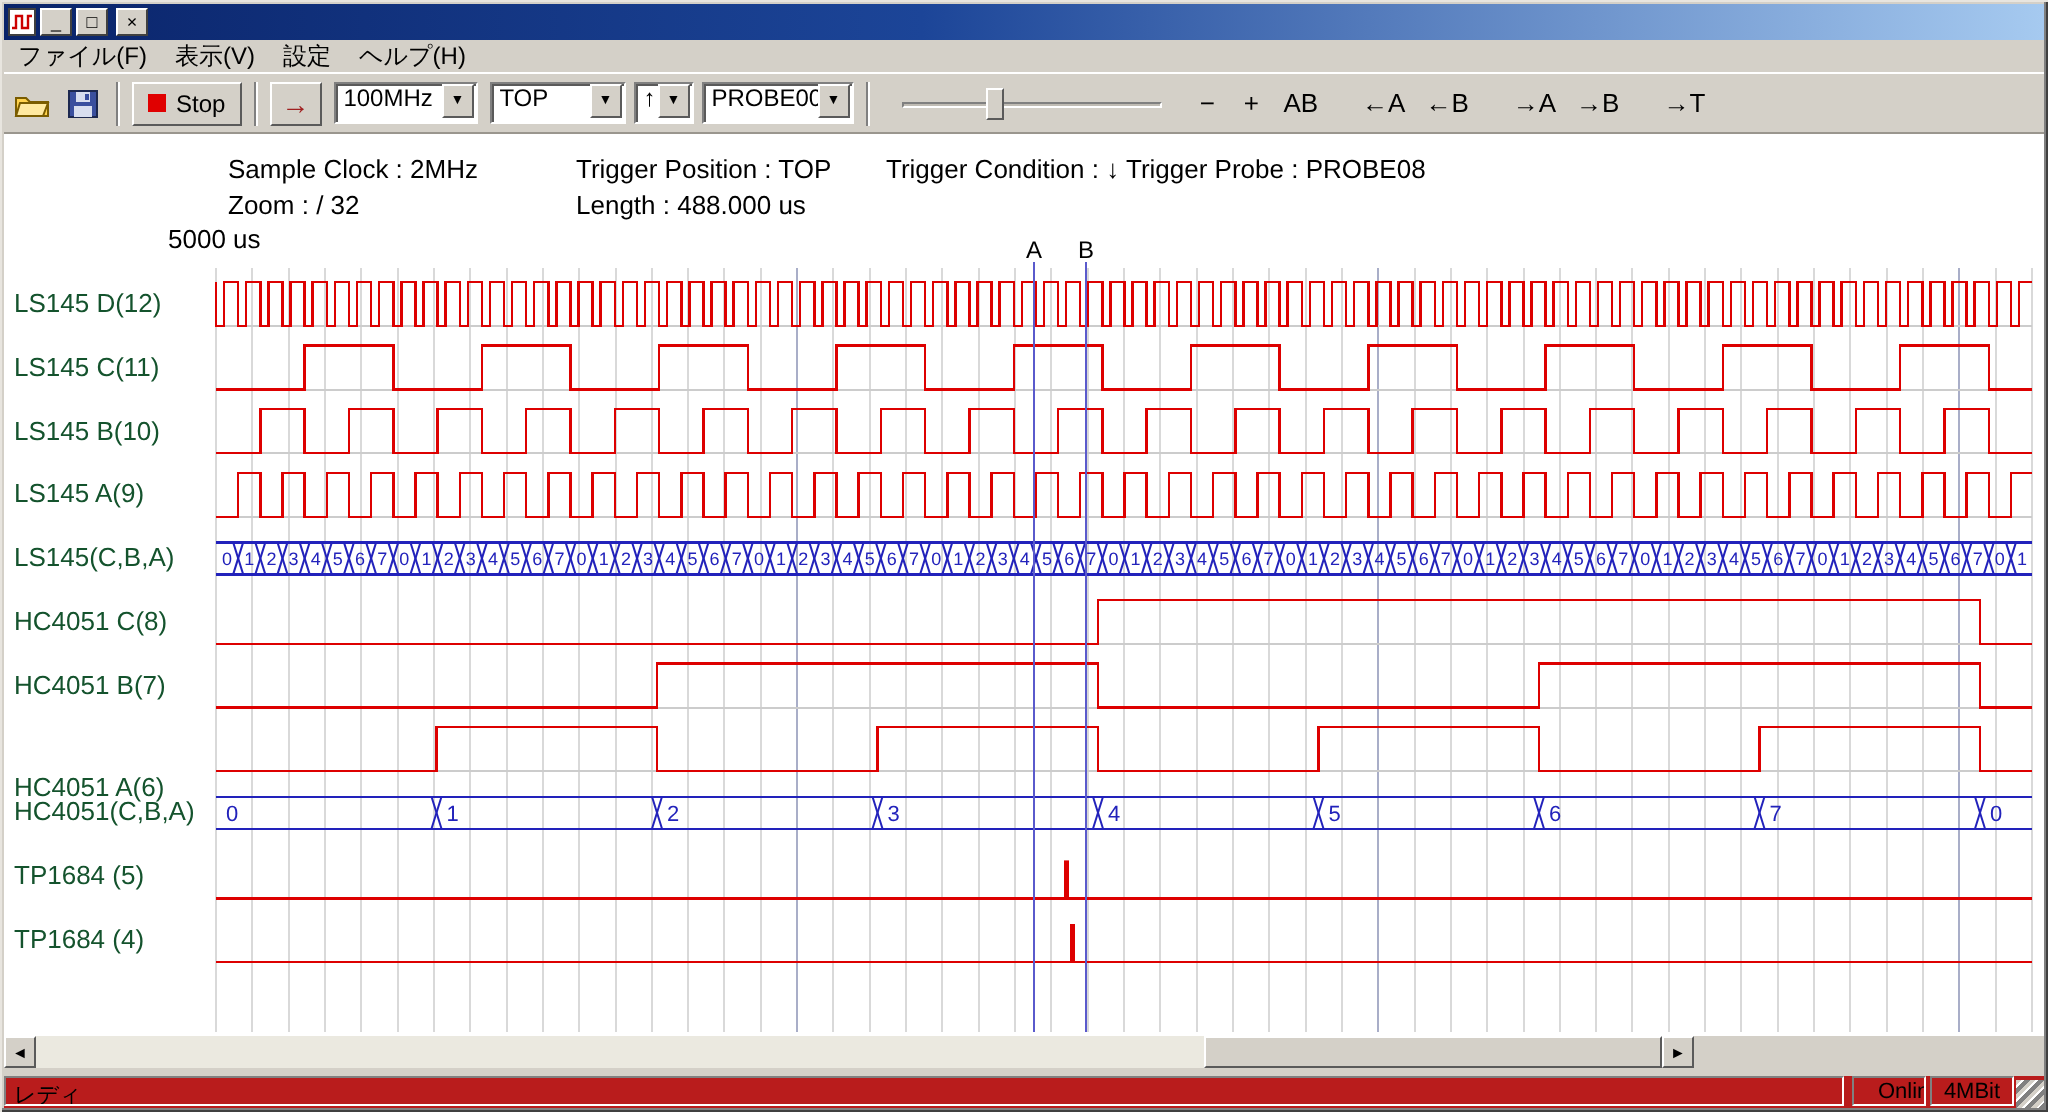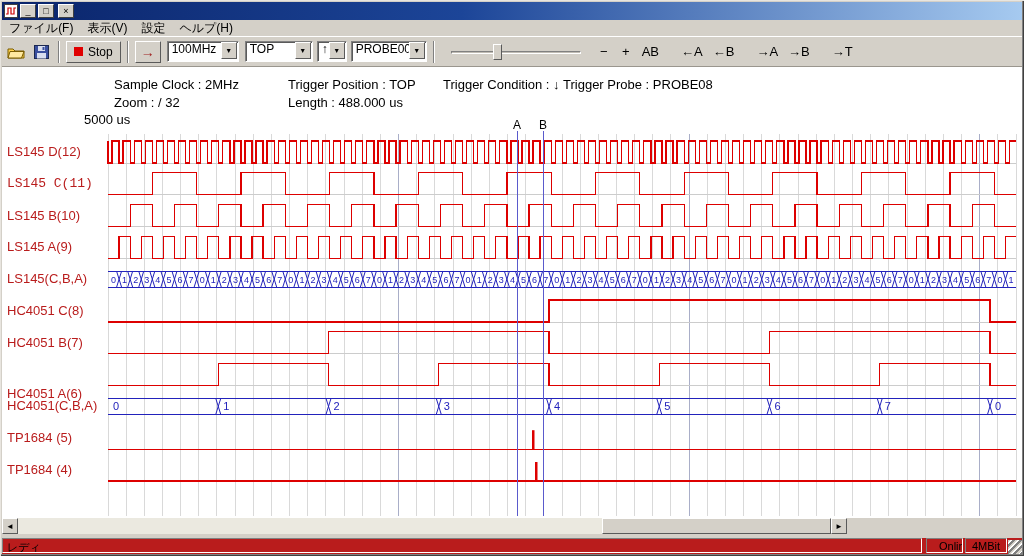--- a/index.html
+++ b/index.html
@@ -46,21 +46,21 @@
   .nav-group{display:flex;align-items:center;margin-left:12px}
   .nav-btn{height:22px;min-width:22px;padding:0 4px;background:transparent;border:1px solid transparent;
     font-size:13px;color:#000;font-family:inherit;white-space:nowrap}
 
   
   .content{position:absolute;left:2px;top:66px;width:1020px;height:452px;background:#fff;border-top:1px solid #9a968e}
 
   .info-text{position:absolute;font-size:13px;color:#000;white-space:nowrap;z-index:4}
   .time-label{position:absolute;left:84px;top:112px;font-size:13px;color:#000;z-index:4}
   .cursor-label{position:absolute;top:118px;width:12px;text-align:center;font-size:12px;color:#000;z-index:4}
-  .chan-label{position:absolute;left:7px;font-size:13px;color:#b91c1c;white-space:nowrap;z-index:4}
+  .chan-label{position:absolute;left:7px;font-size:13px;color:#14532d;white-space:nowrap;z-index:4}
   #channel-labels{position:absolute;left:0;top:0;width:106px;height:556px;z-index:4}
   #wave-svg{position:absolute;left:0;top:0;width:1024px;height:556px;z-index:2;pointer-events:none}
   #wave-svg text{font-family:"Liberation Sans","DejaVu Sans",sans-serif}
 
   
   .hscroll{position:absolute;left:2px;top:518px;width:845px;height:16px;background:#ebe9e0}
   .hs-btn{position:absolute;top:0;width:16px;height:16px;background:#d4d0c8;border:1px solid;
     border-color:#fff #5a5a5a #5a5a5a #fff;font-size:8px;line-height:13px;text-align:center;font-family:inherit}
   .hs-left{left:0}.hs-right{right:0}
   .hs-thumb{position:absolute;left:600px;top:0;width:229px;height:16px;background:#d4d0c8;
@@ -173,21 +173,21 @@
   <span class="info-text" style="left:443px;top:77px">Trigger Condition : ↓</span>
   <span class="info-text" style="left:563px;top:77px">Trigger Probe : PROBE08</span>
   <span class="info-text" style="left:114px;top:95px">Zoom : /  32</span>
   <span class="info-text" style="left:288px;top:95px">Length : 488.000 us</span>
 
   <span class="time-label">5000 us</span>
   <span class="cursor-label" style="left:511px">A</span>
   <span class="cursor-label" style="left:537px">B</span>
   <div id="channel-labels">
       <div class="chan-label" style="top: 144px;">LS145 D(12)</div>
-      <div class="chan-label" style="top: 175.8px; font-family: Liberation Mono, monospace;">LS145 C(11)</div>
+      <div class="chan-label" style="top: 175.8px;">LS145 C(11)</div>
       <div class="chan-label" style="top: 207.6px;">LS145 B(10)</div>
       <div class="chan-label" style="top: 239.4px;">LS145 A(9)</div>
       <div class="chan-label" style="top: 271.2px;">LS145(C,B,A)</div>
       <div class="chan-label" style="top: 303px;">HC4051 C(8)</div>
       <div class="chan-label" style="top: 334.8px;">HC4051 B(7)</div>
       <div class="chan-label" style="top: 386px;">HC4051 A(6)</div>
       <div class="chan-label" style="top: 398.4px;">HC4051(C,B,A)</div>
       <div class="chan-label" style="top: 430.2px; text-align: right;">TP1684 (5)</div>
       <div class="chan-label" style="top: 462px;">TP1684 (4)</div>
     </div>

